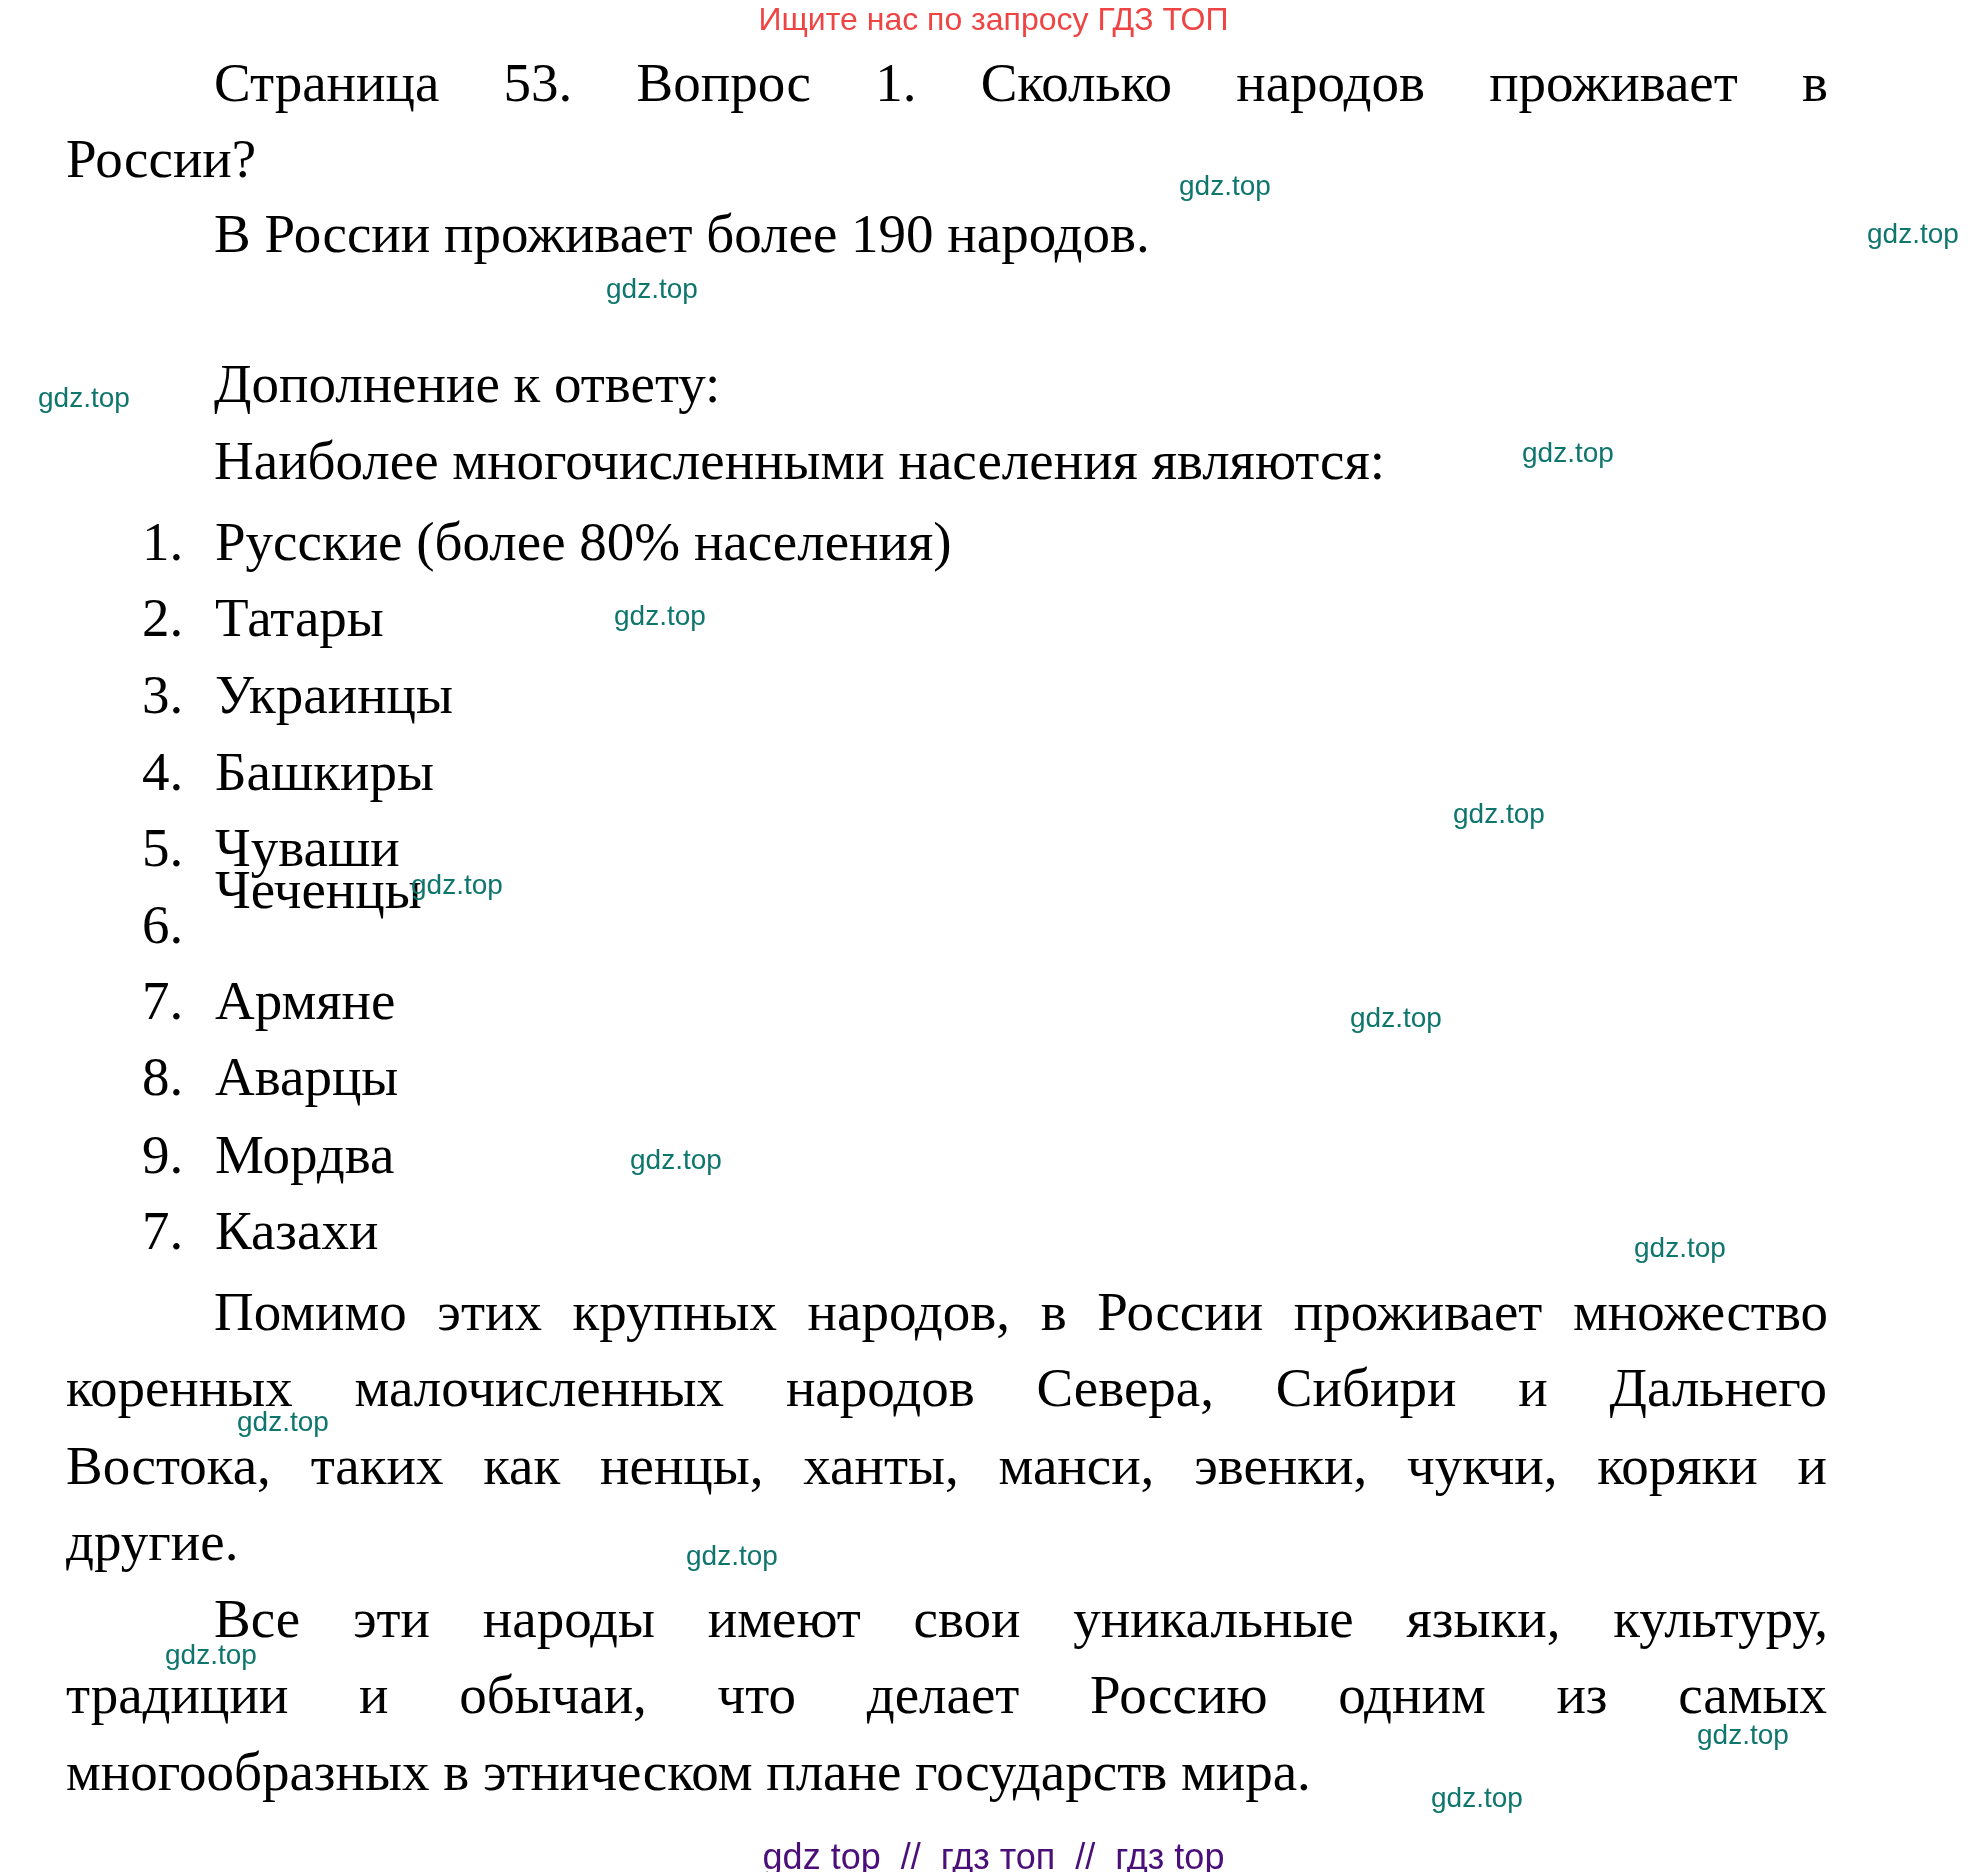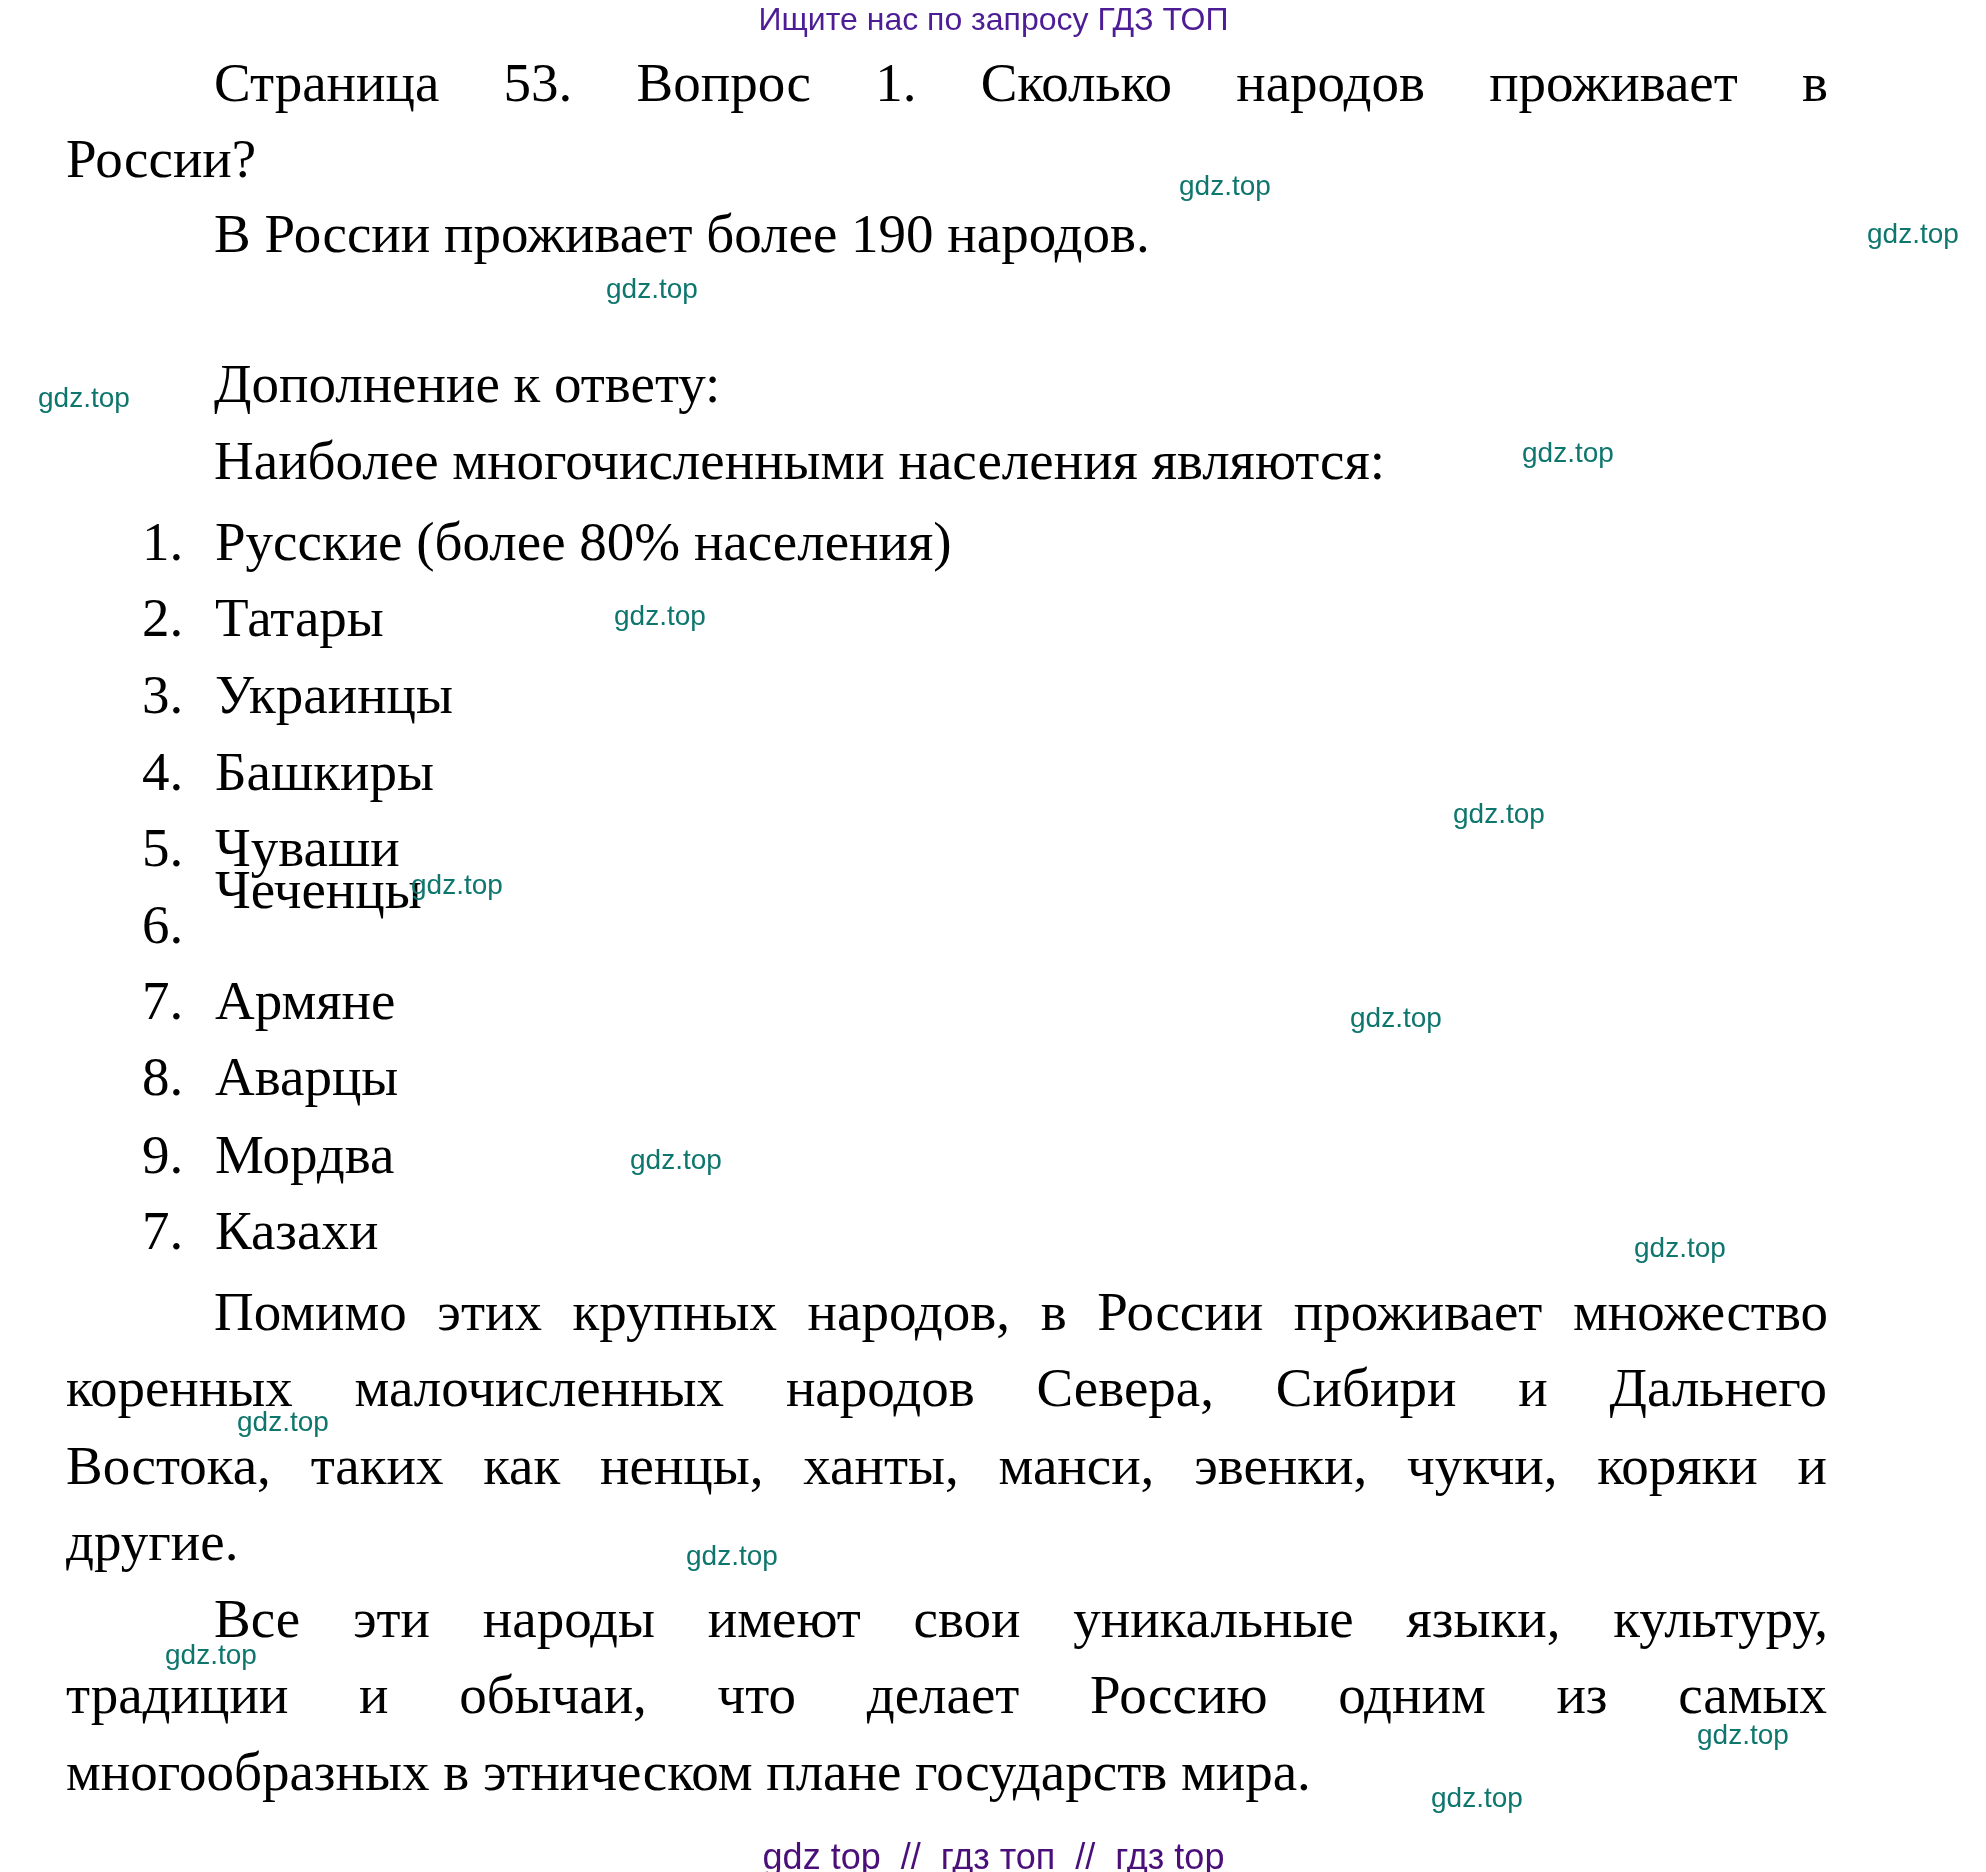--- a/index.html
+++ b/index.html
@@ -1,21 +1,21 @@
 <!DOCTYPE html>
 <html><head>
 <meta charset="utf-8">
 <style>
   html, body { margin: 0; padding: 0; background: #ffffff; }
   body { width: 1987px; height: 1872px; position: relative; overflow: hidden; }
   .abs { position: absolute; white-space: nowrap; }
   .promo {
     top: 0; left: 0; width: 1987px; text-align: center;
     font-family: "Liberation Sans", sans-serif; font-size: 32px; line-height: 38px;
-    color: #4c1d95;
+    color: #ef4444;
   }
   .serif { font-family: "Liberation Serif", serif; color: #000; font-size: 55px; }
   .bold { font-weight: normal; }
   .line { line-height: 55px; height: 55px; }
   .just {
     left: 66px; width: 1761px; text-align: justify; text-align-last: justify;
     white-space: normal;
   }
   .just-last { left: 66px; white-space: nowrap; }
   .item-num { left: 142px; }

